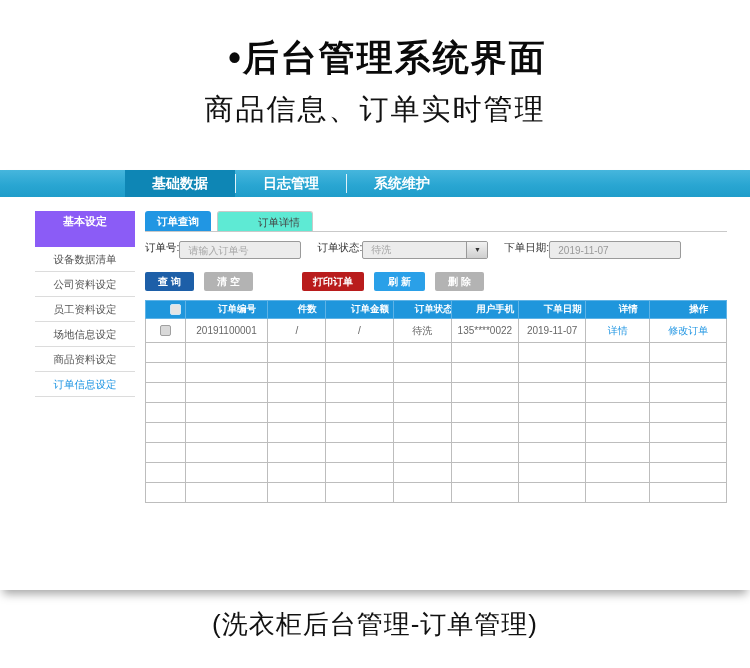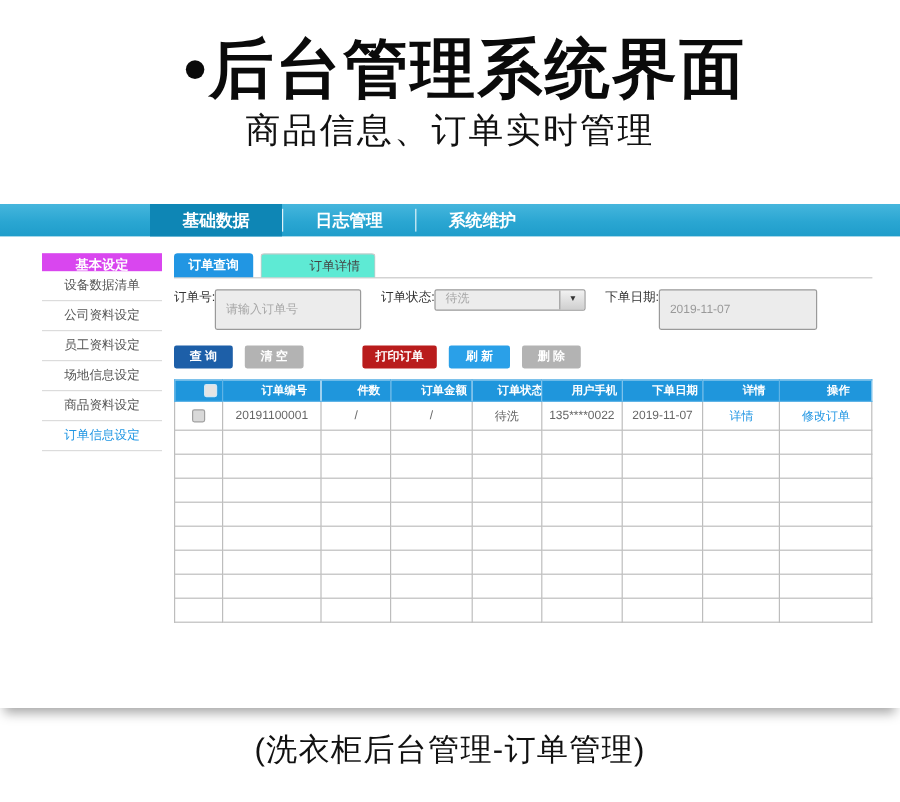--- a/index.html
+++ b/index.html
@@ -6,21 +6,21 @@
   html,body { background: #ffffff; }
   body {
     font-family: "Liberation Sans", "DejaVu Sans", sans-serif;
     width: 750px; height: 668px; overflow: hidden; position: relative;
   }
   .poster { width: 750px; height: 668px; background: #fff; position: relative; }
 
   
   .hero { text-align: center; padding-top: 30px; }
   .hero h1 {
-    font-size: 54px; font-weight: 800; color: #0a0a0a; letter-spacing: 2px;
+    font-size: 36px; font-weight: 800; color: #0a0a0a; letter-spacing: 2px;
     line-height: 56px;
     padding-left: 25px;
   }
   .hero h2 {
     font-size: 29px; font-weight: 400; color: #111; margin-top: 5px;
     letter-spacing: 2px; line-height: 36px;
   }
 
   
   .screenshot {
@@ -41,22 +41,22 @@
   }
   .nav-tab.active { background: #0e86b5; }
   .nav-sep { width: 1px; background: rgba(255,255,255,0.85); margin: 4px 0; }
 
   
   .content { display: flex; padding: 14px 23px 0 35px; }
 
   
   .sidebar { width: 100px; flex: 0 0 100px; }
   .sidebar-header {
-    background: #d946ef; color: #fff; font-size: 11px; font-weight: 700;
-    height: 15px; line-height: 21px; text-align: center;
+    background: #8b5cf6; color: #fff; font-size: 11px; font-weight: 700;
+    height: 36px; line-height: 21px; text-align: center;
   }
   .sidebar-item {
     height: 25px; line-height: 25px; text-align: center; font-size: 10.5px;
     color: #555; border-bottom: 1px solid #dcdcdc; cursor: pointer;
     white-space: nowrap;
   }
   .sidebar-item.active { color: #2196e3; }
 
   
   .main { flex: 1; margin-left: 10px; min-width: 0; }
@@ -77,21 +77,21 @@
     padding-left: 40px;
   }
 
   
   .form-row { display: flex; margin-top: 9px; }
   .field { display: flex; flex-direction: row; }
   .field + .field { margin-left: 16px; }
   .field label { font-size: 10.5px; color: #333; margin-bottom: 3px; white-space: nowrap; }
   .text-input {
     height: 18px; background: #ececec; border: 1px solid #9a9a9a;
-    border-radius: 2px; font-size: 10px; color: #999; padding: 16px 8px;
+    border-radius: 2px; font-size: 10px; color: #999; padding: 0 8px;
     font-family: "Liberation Sans", sans-serif; outline: none;
   }
   .text-input::placeholder { color: #a6a6a6; }
   .input-order { width: 122px; }
   .input-date  { width: 132px; }
   .select {
     display: flex; width: 126px; height: 18px; border: 1px solid #9a9a9a;
     border-radius: 2px; background: #ececec; cursor: pointer; overflow: hidden;
   }
   .select-value {

